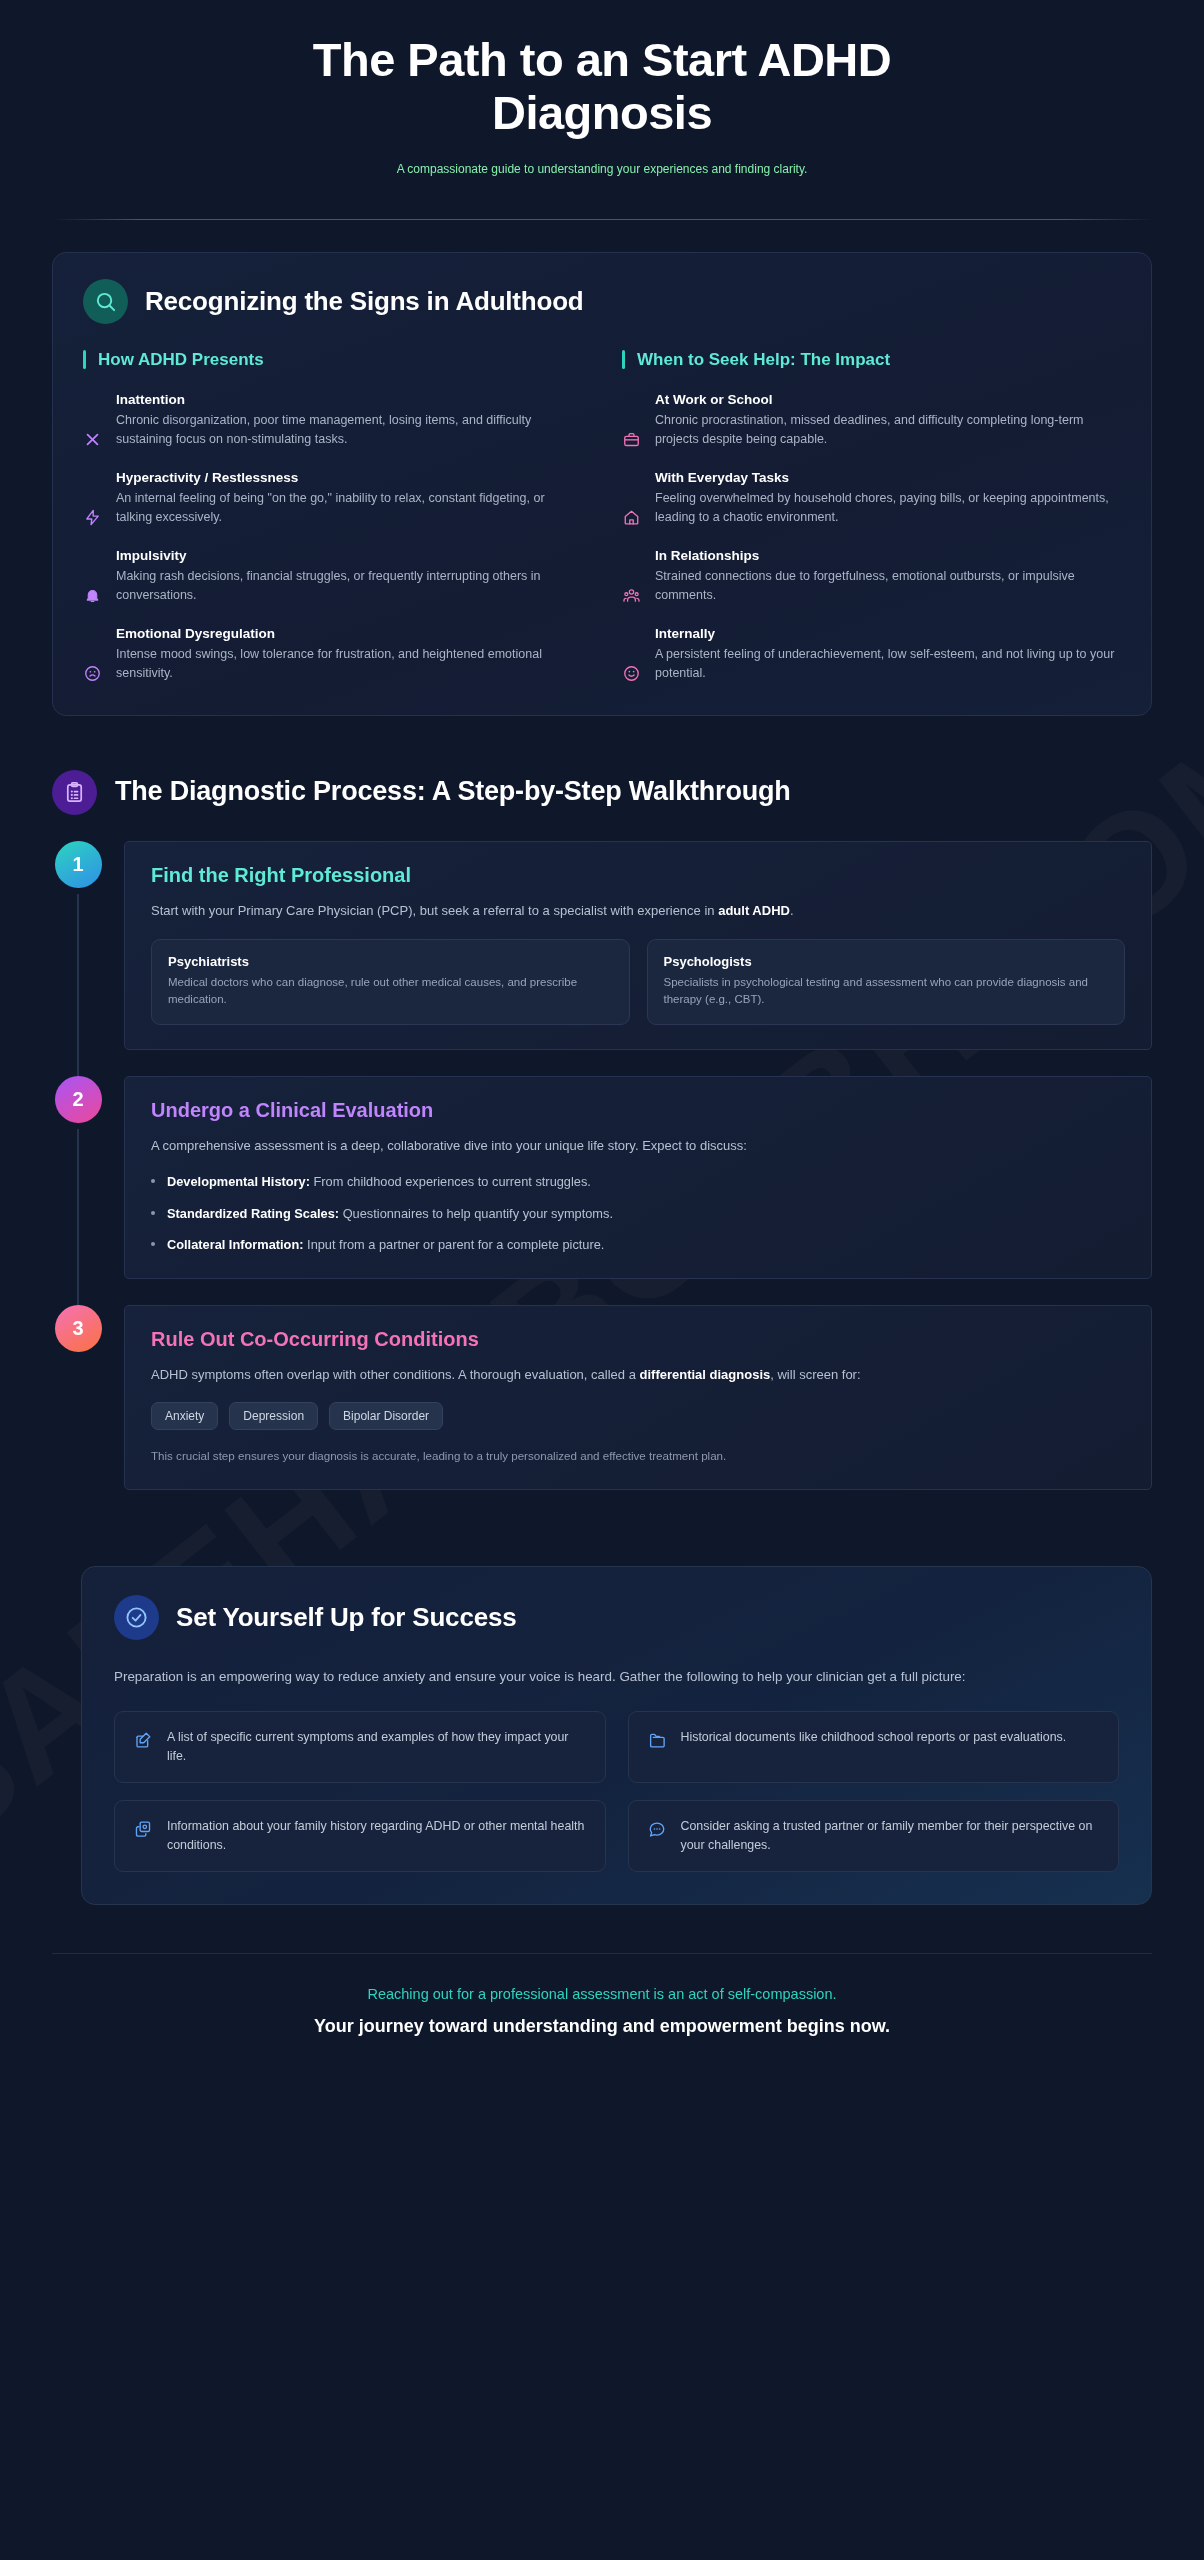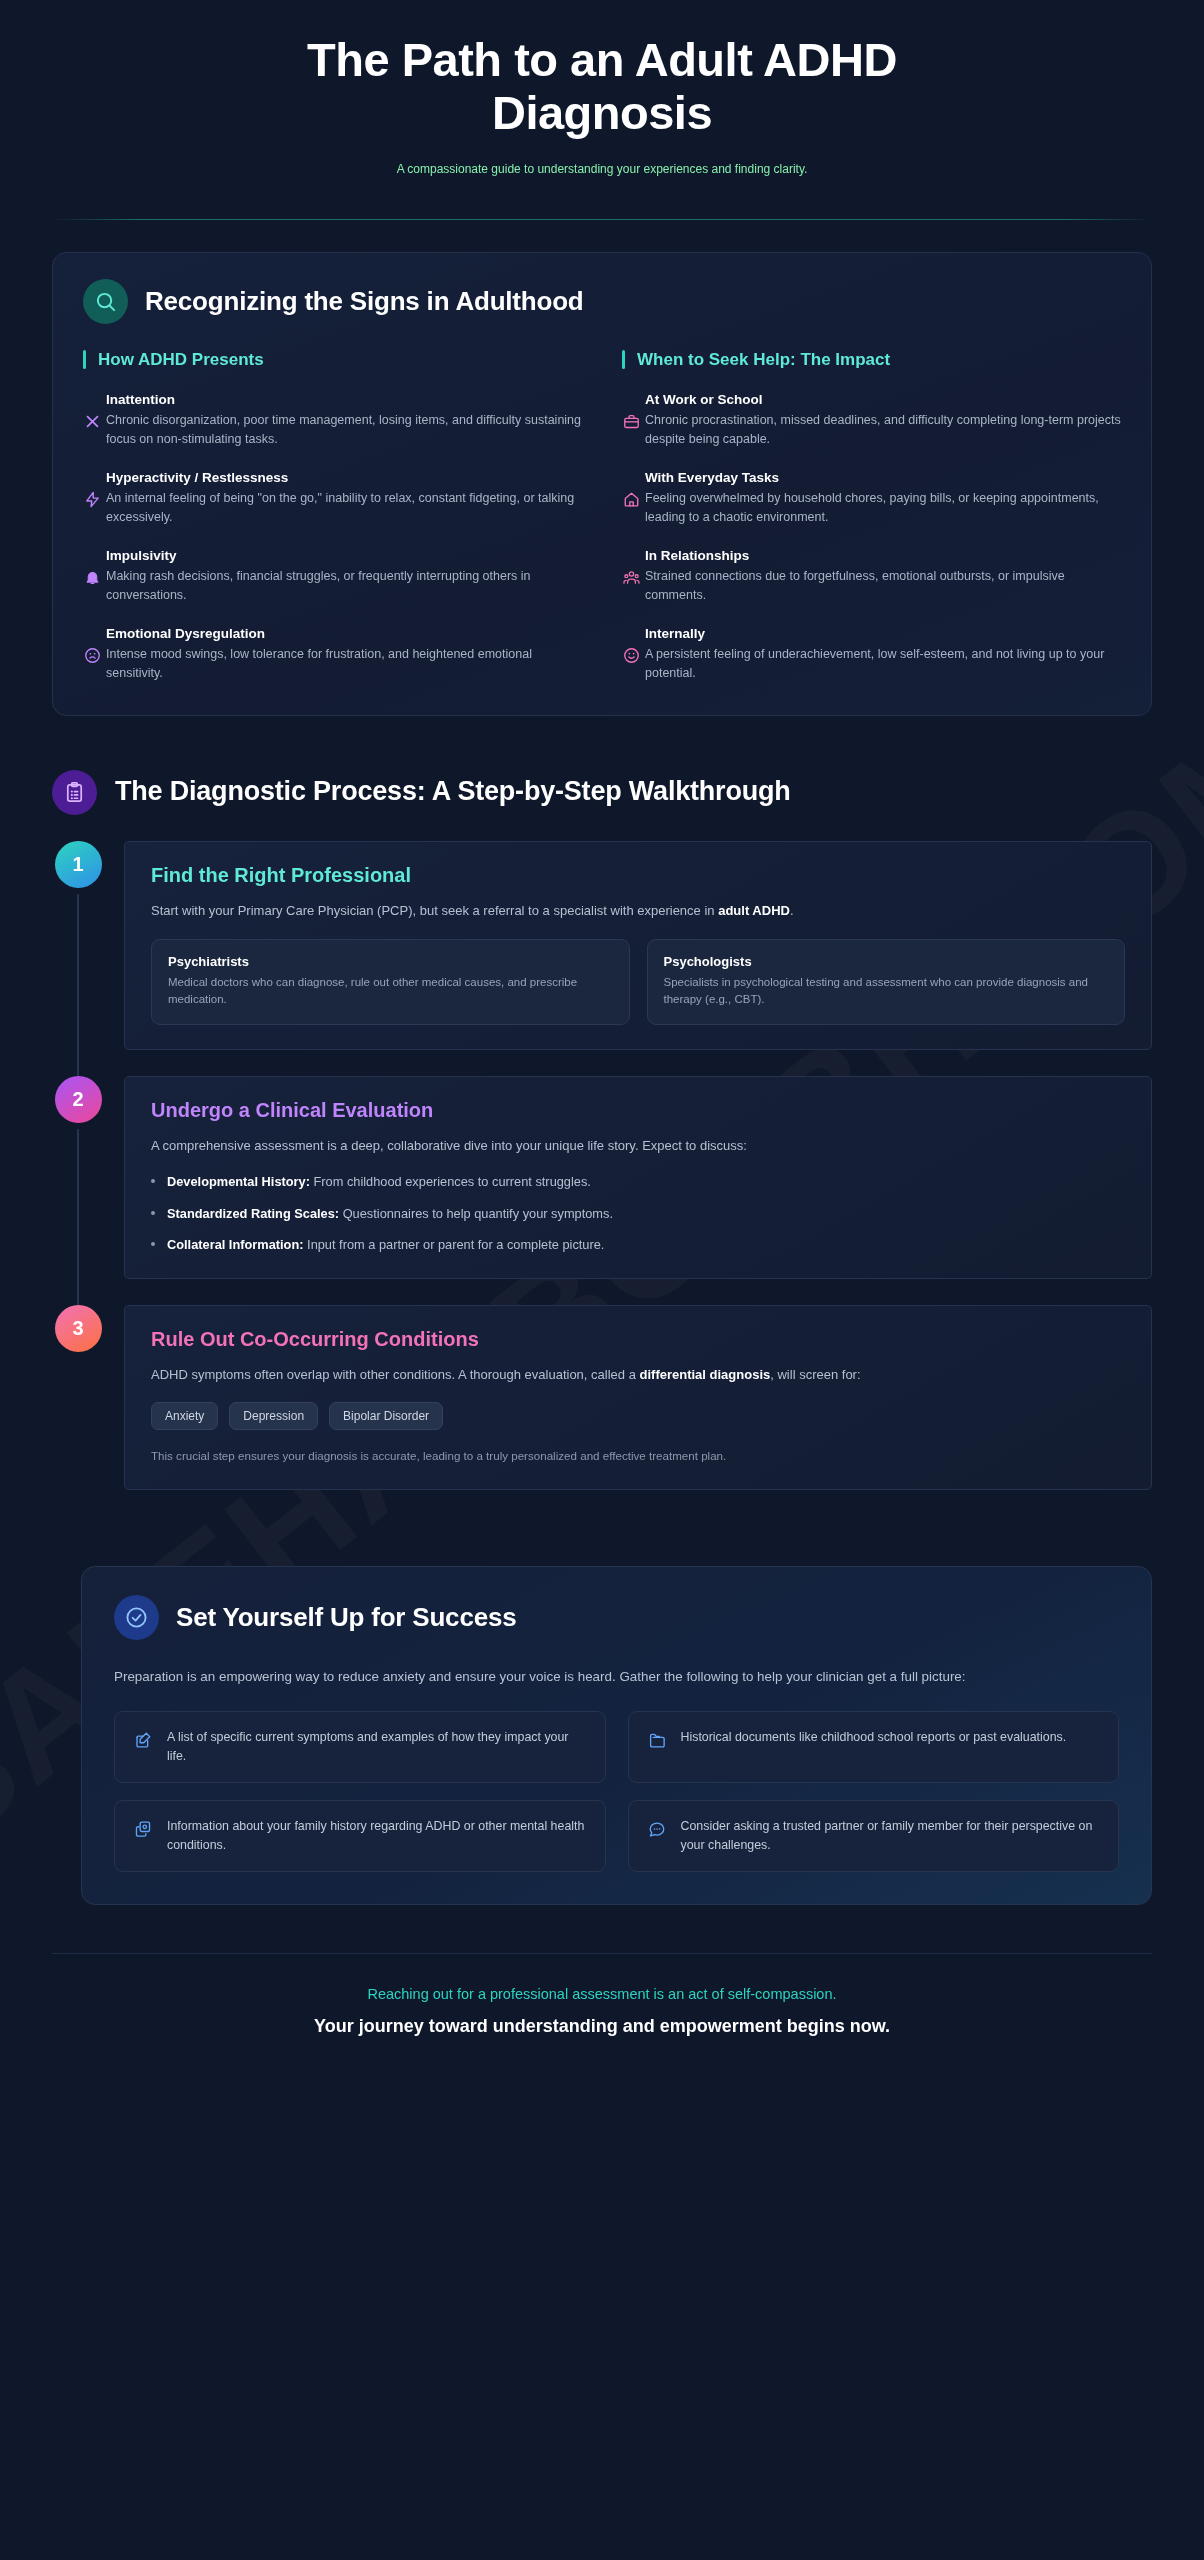--- a/index.html
+++ b/index.html
@@ -114,23 +114,23 @@
   }
   .col-title .bar {
     width: 3px; height: 19px;
     background: #2dd4bf;
     border-radius: 2px;
     flex: 0 0 3px;
   }
 
   .sign-item {
     display: flex;
-    gap: 4px;
+    gap: 14px;
     margin-bottom: 21px;
-    align-items: center;
+    align-items: flex-end;
     margin-top: 16px;
   }
   .sign-item:last-child { margin-bottom: 2px; }
   .sign-glyph {
     flex: 0 0 19px;
     width: 19px; height: 19px;
     margin-top: 3px;
     display: flex; align-items: center; justify-content: center;
   }
   .sign-body { flex: 1 1 auto; min-width: 0; }
@@ -353,21 +353,21 @@
 </head>
 <body>
 
 <div class="page">
 
   <div class="watermark">SAFEHARBORBH.COM</div>
 
   <div class="content">
 
     <div class="header">
-      <h1>The Path to an Adult ADHD Diagnosis</h1>
+      <h1>The Path to an Start ADHD Diagnosis</h1>
       <div class="subtitle">A compassionate guide to understanding your experiences and finding clarity.</div>
     </div>
     <div class="header-rule"></div>
 
     <div class="card">
 
       <div class="card-head">
         <div class="round-icon teal">
           <svg width="23" height="23" viewBox="0 0 24 24" fill="none" stroke="#5eead4" stroke-width="2" stroke-linecap="round">
             <circle cx="11" cy="11" r="7"></circle>

